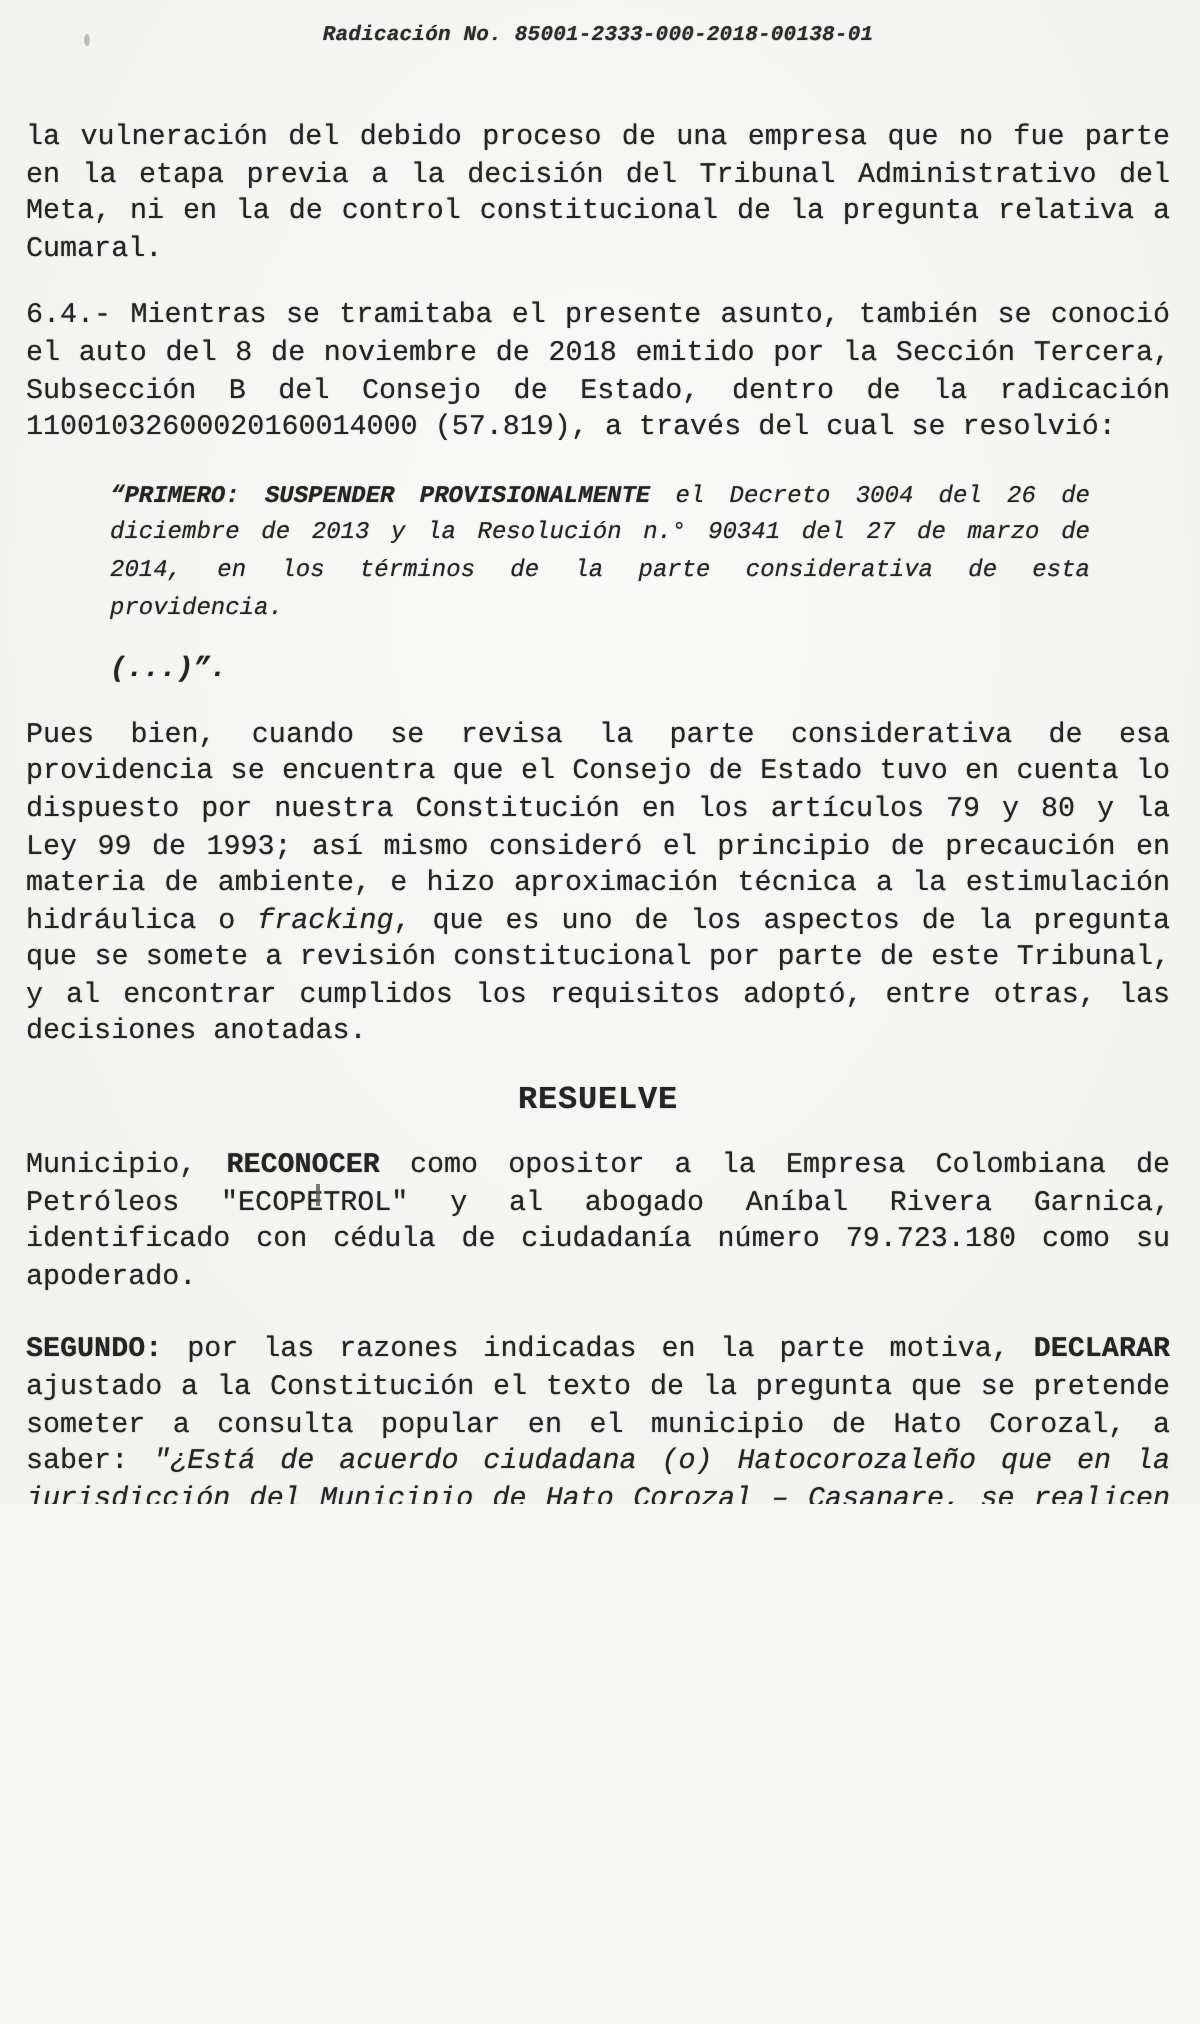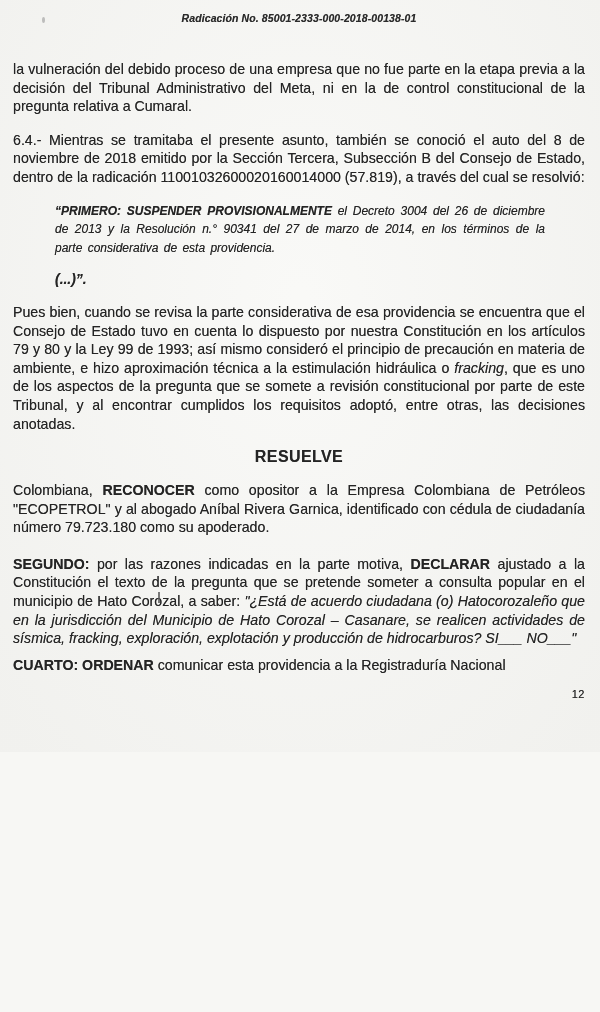--- a/index.html
+++ b/index.html
@@ -9,21 +9,21 @@
   }
   .page {
     position: relative;
     width: 600px;
     height: 752px;
     box-sizing: border-box;
     padding: 12px 15px 0 13px;
     background:
       radial-gradient(ellipse at 50% 40%, rgba(255,255,255,0.35), rgba(0,0,0,0.02) 95%),
       #f6f6f3;
-    font-family: Liberation Sans, sans-serif;
+    font-family: Liberation Mono, monospace;
     color: #242424;
     text-shadow: 0 0 0.6px rgba(55,55,55,0.65);
     overflow: hidden;
   }
   .header {
     font-size: 10.5px;
     font-weight: bold;
     font-style: italic;
     text-align: center;
     letter-spacing: 0.1px;
@@ -129,21 +129,21 @@
     <p class="qp"><span class="b">“PRIMERO: SUSPENDER PROVISIONALMENTE</span><span> el Decreto 3004 del 26 de diciembre de 2013 y la Resolución n.° 90341 del 27 de marzo de 2014, en los términos de la parte considerativa de esta providencia.</span></p>
     <p class="qdots">(...)”.</p>
   </div>
 
   <p class="para"><span>Pues bien, cuando se revisa la parte considerativa de esa providencia se encuentra que el Consejo de Estado tuvo en cuenta lo dispuesto por nuestra Constitución en los artículos 79 y 80 y la Ley 99 de 1993; así mismo consideró el principio de precaución en materia de ambiente, e hizo aproximación técnica a la estimulación hidráulica o </span><span class="i">fracking</span><span>, que es uno de los aspectos de la pregunta que se somete a revisión constitucional por parte de este Tribunal, y al encontrar cumplidos los requisitos adoptó, entre otras, las decisiones anotadas.</span></p>
 
 
   <div class="resuelve">RESUELVE</div>
 
 
-  <p class="para igualmente-p"><span>Colombiana, </span><span class="b">RECONOCER</span><span> como opositor a la Empresa Colombiana de Petróleos "ECOPETROL" y al abogado Aníbal Rivera Garnica, identificado con cédula de ciudadanía número 79.723.180 como su apoderado.</span></p>
+  <p class="para igualmente-p"><span>Municipio, </span><span class="b">RECONOCER</span><span> como opositor a la Empresa Colombiana de Petróleos "ECOPETROL" y al abogado Aníbal Rivera Garnica, identificado con cédula de ciudadanía número 79.723.180 como su apoderado.</span></p>
 
   <p class="para segundo-p"><span class="b">SEGUNDO:</span><span> por las razones indicadas en la parte motiva, </span><span class="b">DECLARAR</span><span> ajustado a la Constitución el texto de la pregunta que se pretende someter a consulta popular en el municipio de Hato Corozal, a saber: </span><span class="i">"¿Está de acuerdo ciudadana (o) Hatocorozaleño que en la jurisdicción del Municipio de Hato Corozal – Casanare, se realicen actividades de sísmica, fracking, exploración, explotación y producción de hidrocarburos? SI___ NO___"</span></p>
 
 
   <p class="para cuarto-p"><span class="b">CUARTO: ORDENAR</span><span> comunicar esta providencia a la Registraduría Nacional</span></p>
 
   <div class="pagenum">12</div>
 
   <div class="artifact-vline"></div>
   <div class="artifact-tick"></div>

